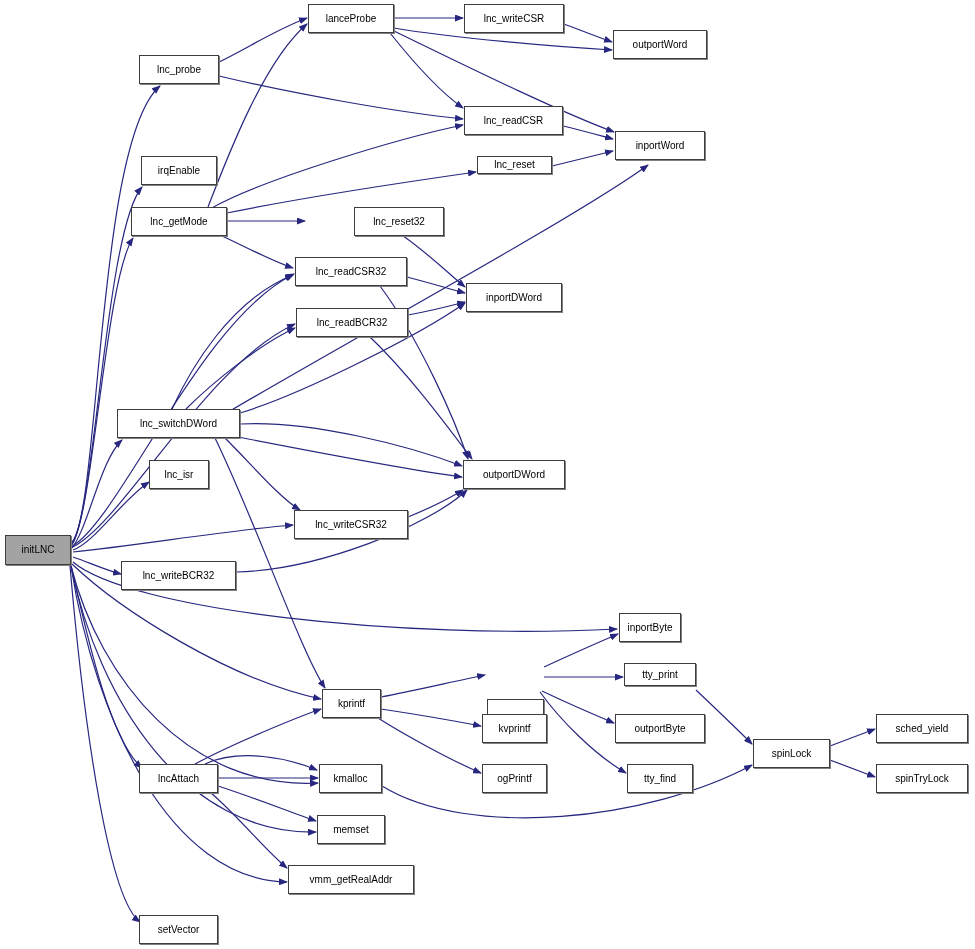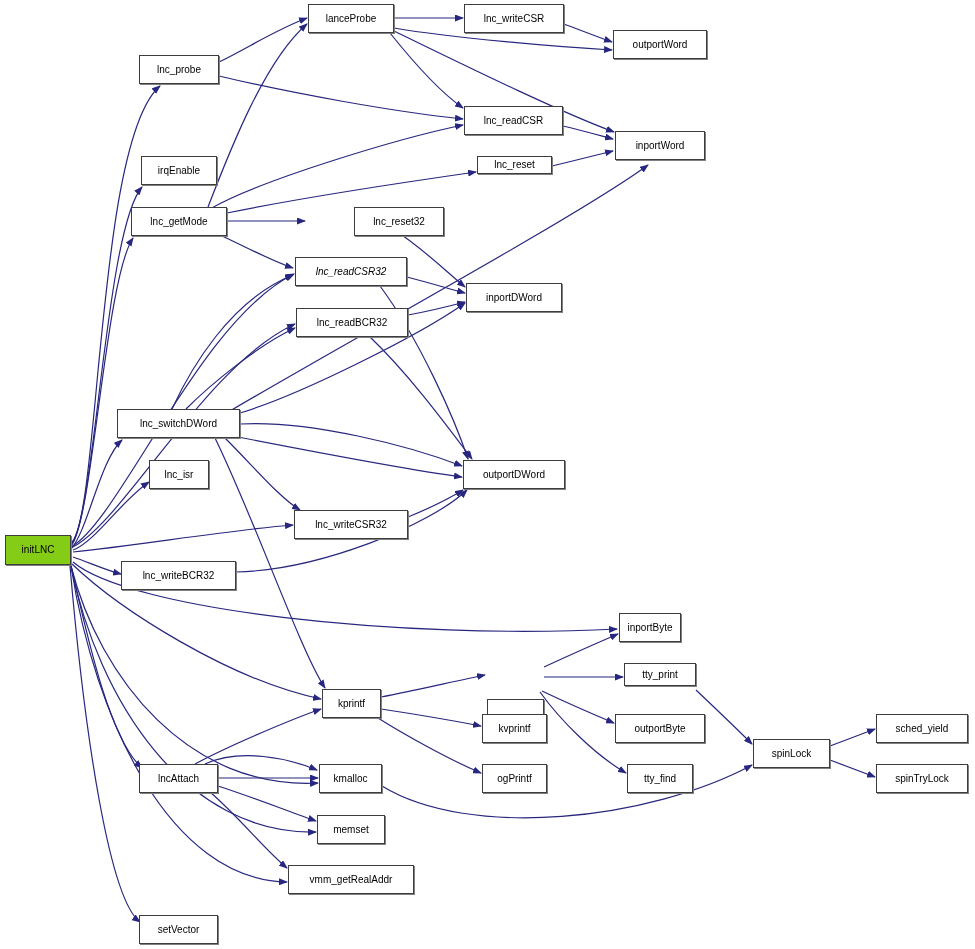--- a/index.html
+++ b/index.html
@@ -32,21 +32,21 @@
     font-size: 10px;
     line-height: 1;
     display: flex;
     align-items: center;
     justify-content: center;
     white-space: nowrap;
     box-shadow: 1px 1px 0 0 #808080;
     z-index: 2;
   }
   .node.current {
-    background: #84cc16;
+    background: #a3a3a3;
     border: 1px solid #3d3d3d;
   }
 </style>
 </head>
 <body>
 
 <div id="canvas">
   <svg class="edges" viewBox="0 0 975 949">
     <defs>
       <marker id="arrow" markerWidth="9" markerHeight="7" refX="8" refY="3.5" orient="auto" markerUnits="userSpaceOnUse">
@@ -122,21 +122,21 @@
       <div class="node" style="left: 308px; top: 4px; width: 86px; height: 29px;">lanceProbe</div>
       <div class="node" style="left: 464px; top: 4px; width: 100px; height: 29px;">lnc_writeCSR</div>
       <div class="node" style="left: 613px; top: 30px; width: 94px; height: 29px;">outportWord</div>
       <div class="node" style="left: 139px; top: 55px; width: 80px; height: 29px;">lnc_probe</div>
       <div class="node" style="left: 464px; top: 106px; width: 99px; height: 29px;">lnc_readCSR</div>
       <div class="node" style="left: 615px; top: 131px; width: 90px; height: 29px;">inportWord</div>
       <div class="node" style="left: 141px; top: 156px; width: 76px; height: 29px;">irqEnable</div>
       <div class="node" style="left: 477px; top: 156px; width: 75px; height: 18px;">lnc_reset</div>
       <div class="node" style="left: 131px; top: 207px; width: 96px; height: 29px;">lnc_getMode</div>
       <div class="node" style="left: 306px; top: 207px; width: 90px; height: 29px; margin-left: 48px;">lnc_reset32</div>
-      <div class="node" style="left: 295px; top: 257px; width: 112px; height: 29px; font-style: italic;">lnc_readCSR32</div>
+      <div class="node" style="left: 295px; top: 257px; width: 112px; height: 29px;">lnc_readCSR32</div>
       <div class="node" style="left: 466px; top: 283px; width: 96px; height: 29px;">inportDWord</div>
       <div class="node" style="left: 296px; top: 308px; width: 112px; height: 29px;">lnc_readBCR32</div>
       <div class="node" style="left: 117px; top: 409px; width: 123px; height: 29px;">lnc_switchDWord</div>
       <div class="node" style="left: 463px; top: 460px; width: 102px; height: 29px;">outportDWord</div>
       <div class="node" style="left: 149px; top: 460px; width: 60px; height: 29px;">lnc_isr</div>
       <div class="node" style="left: 294px; top: 510px; width: 114px; height: 29px;">lnc_writeCSR32</div>
       <div class="node" style="left: 121px; top: 561px; width: 115px; height: 29px;">lnc_writeBCR32</div>
       <div class="node" style="left: 619px; top: 613px; width: 62px; height: 29px;">inportByte</div>
       <div class="node" style="left: 487px; top: 663px; width: 57px; height: 39px; margin-top: 36px;">kprint</div>
       <div class="node" style="left: 624px; top: 663px; width: 72px; height: 23px;">tty_print</div>

